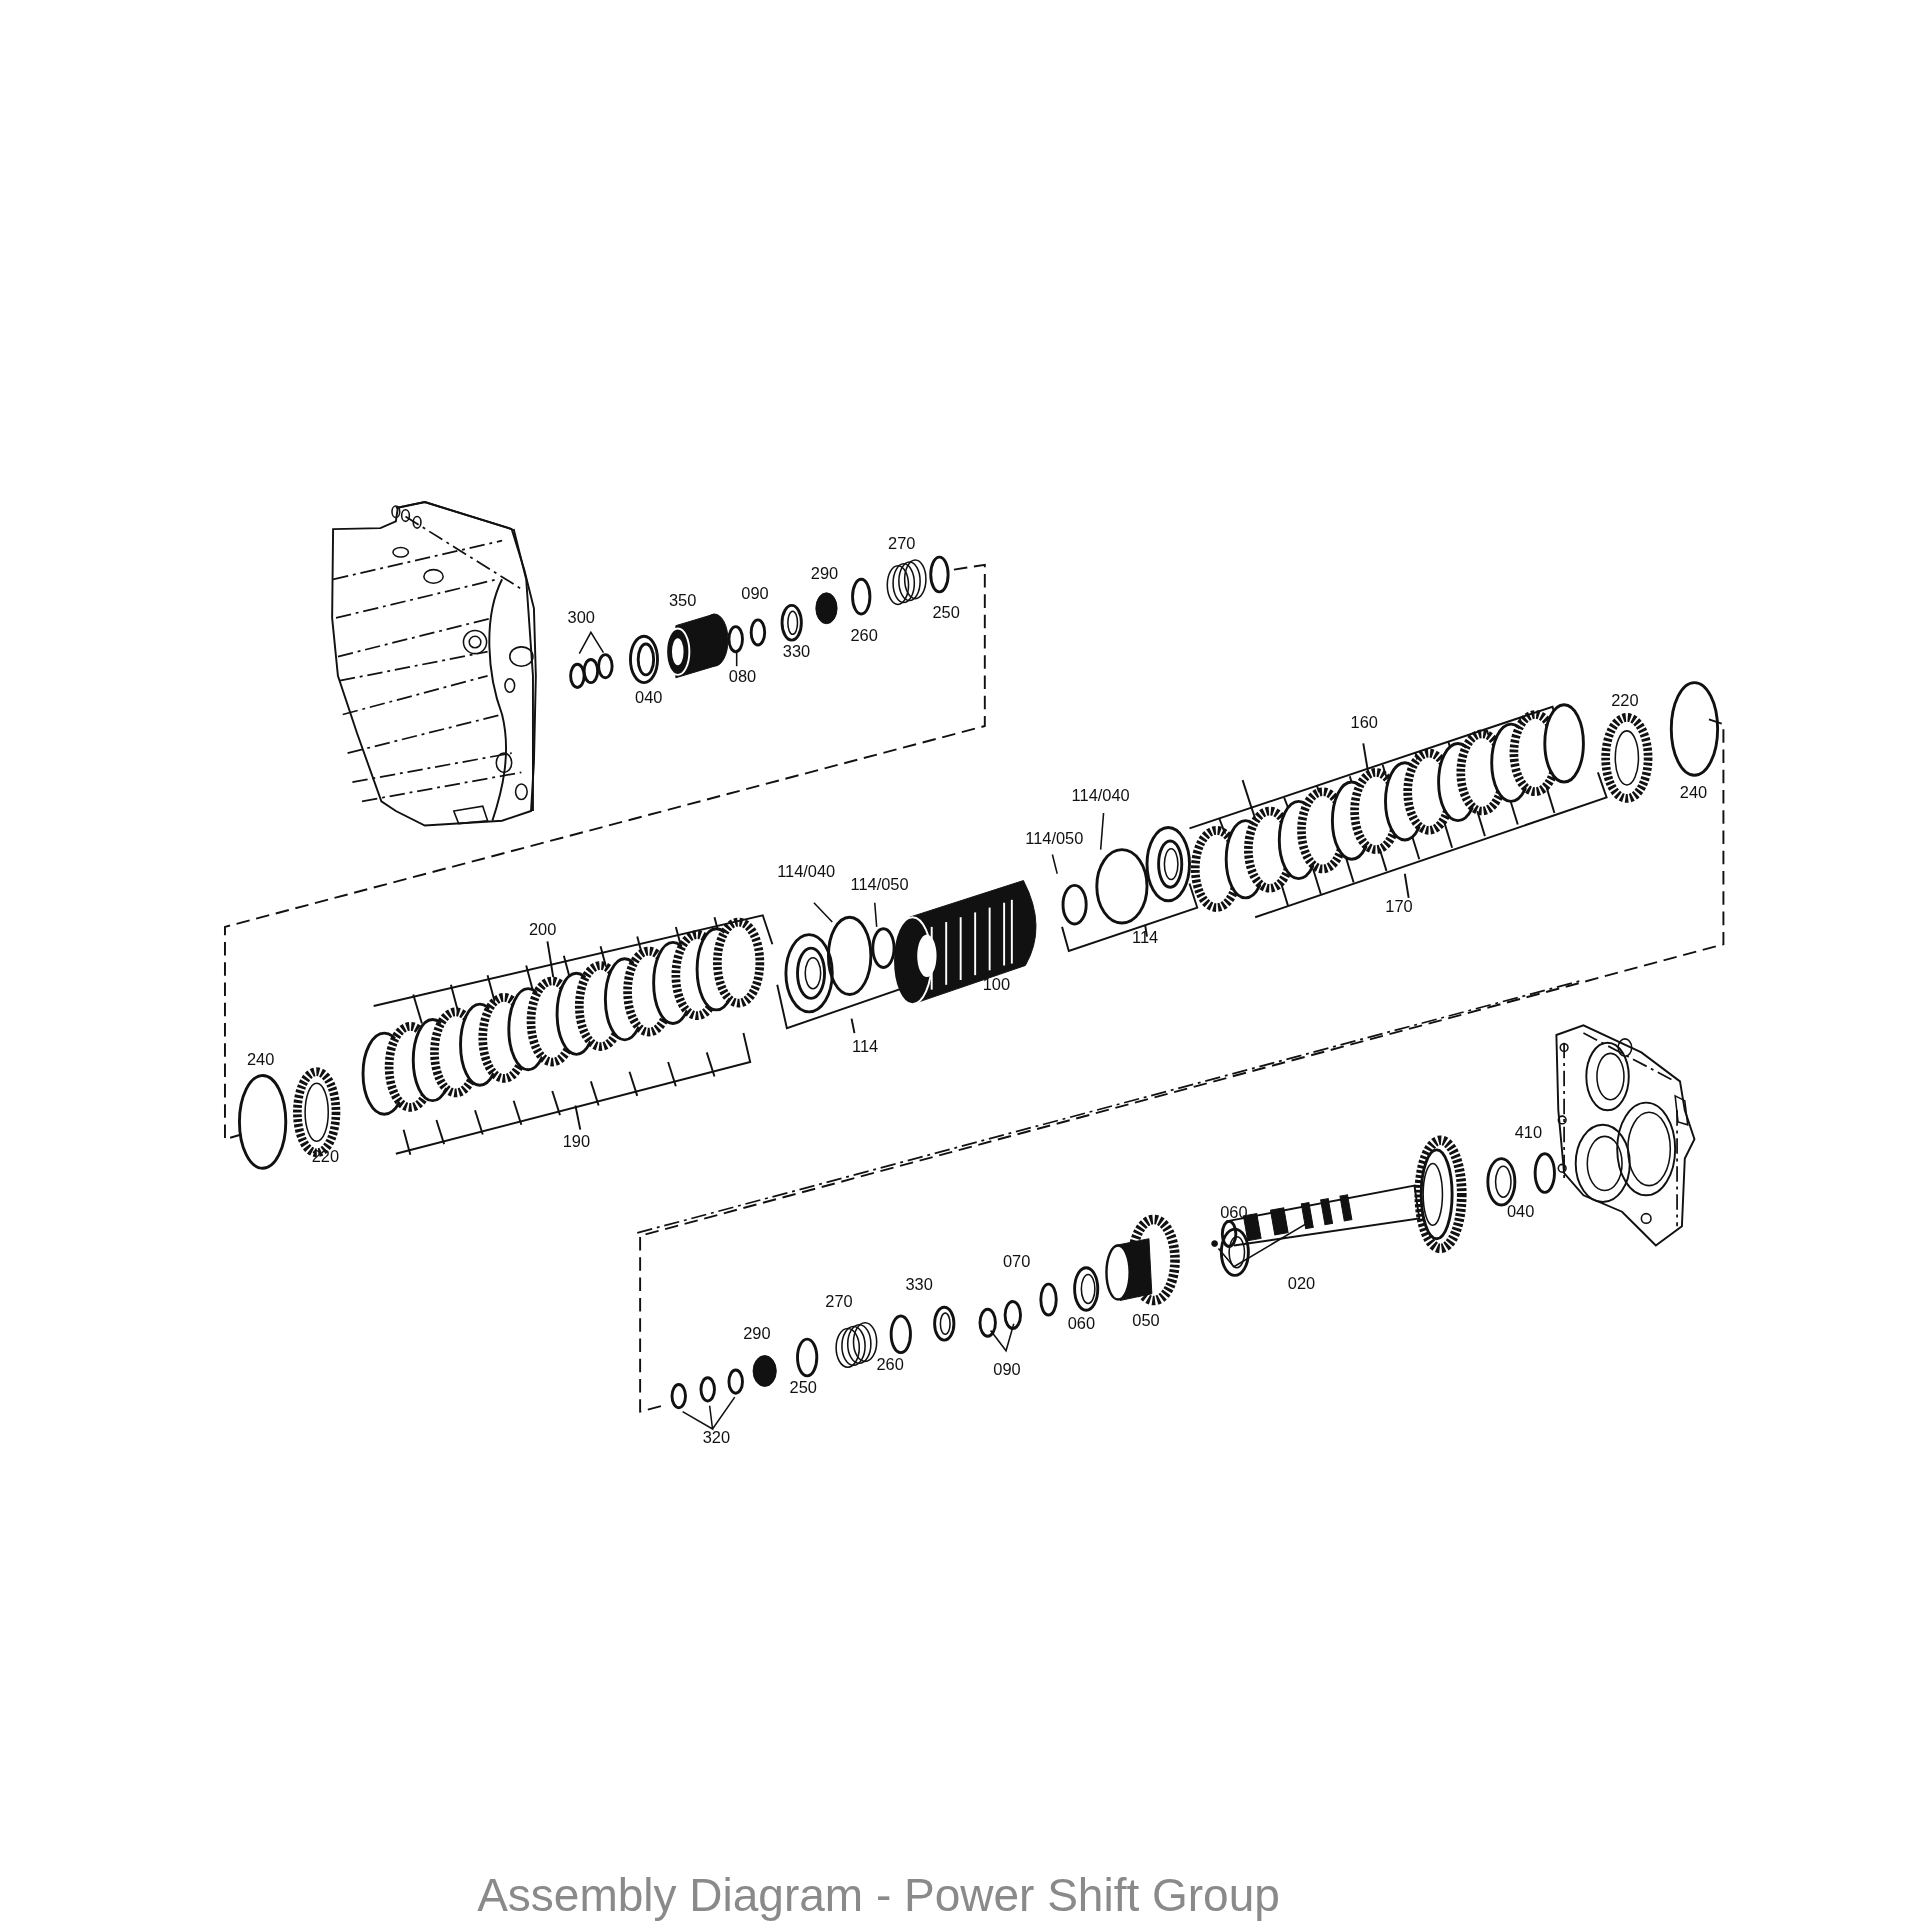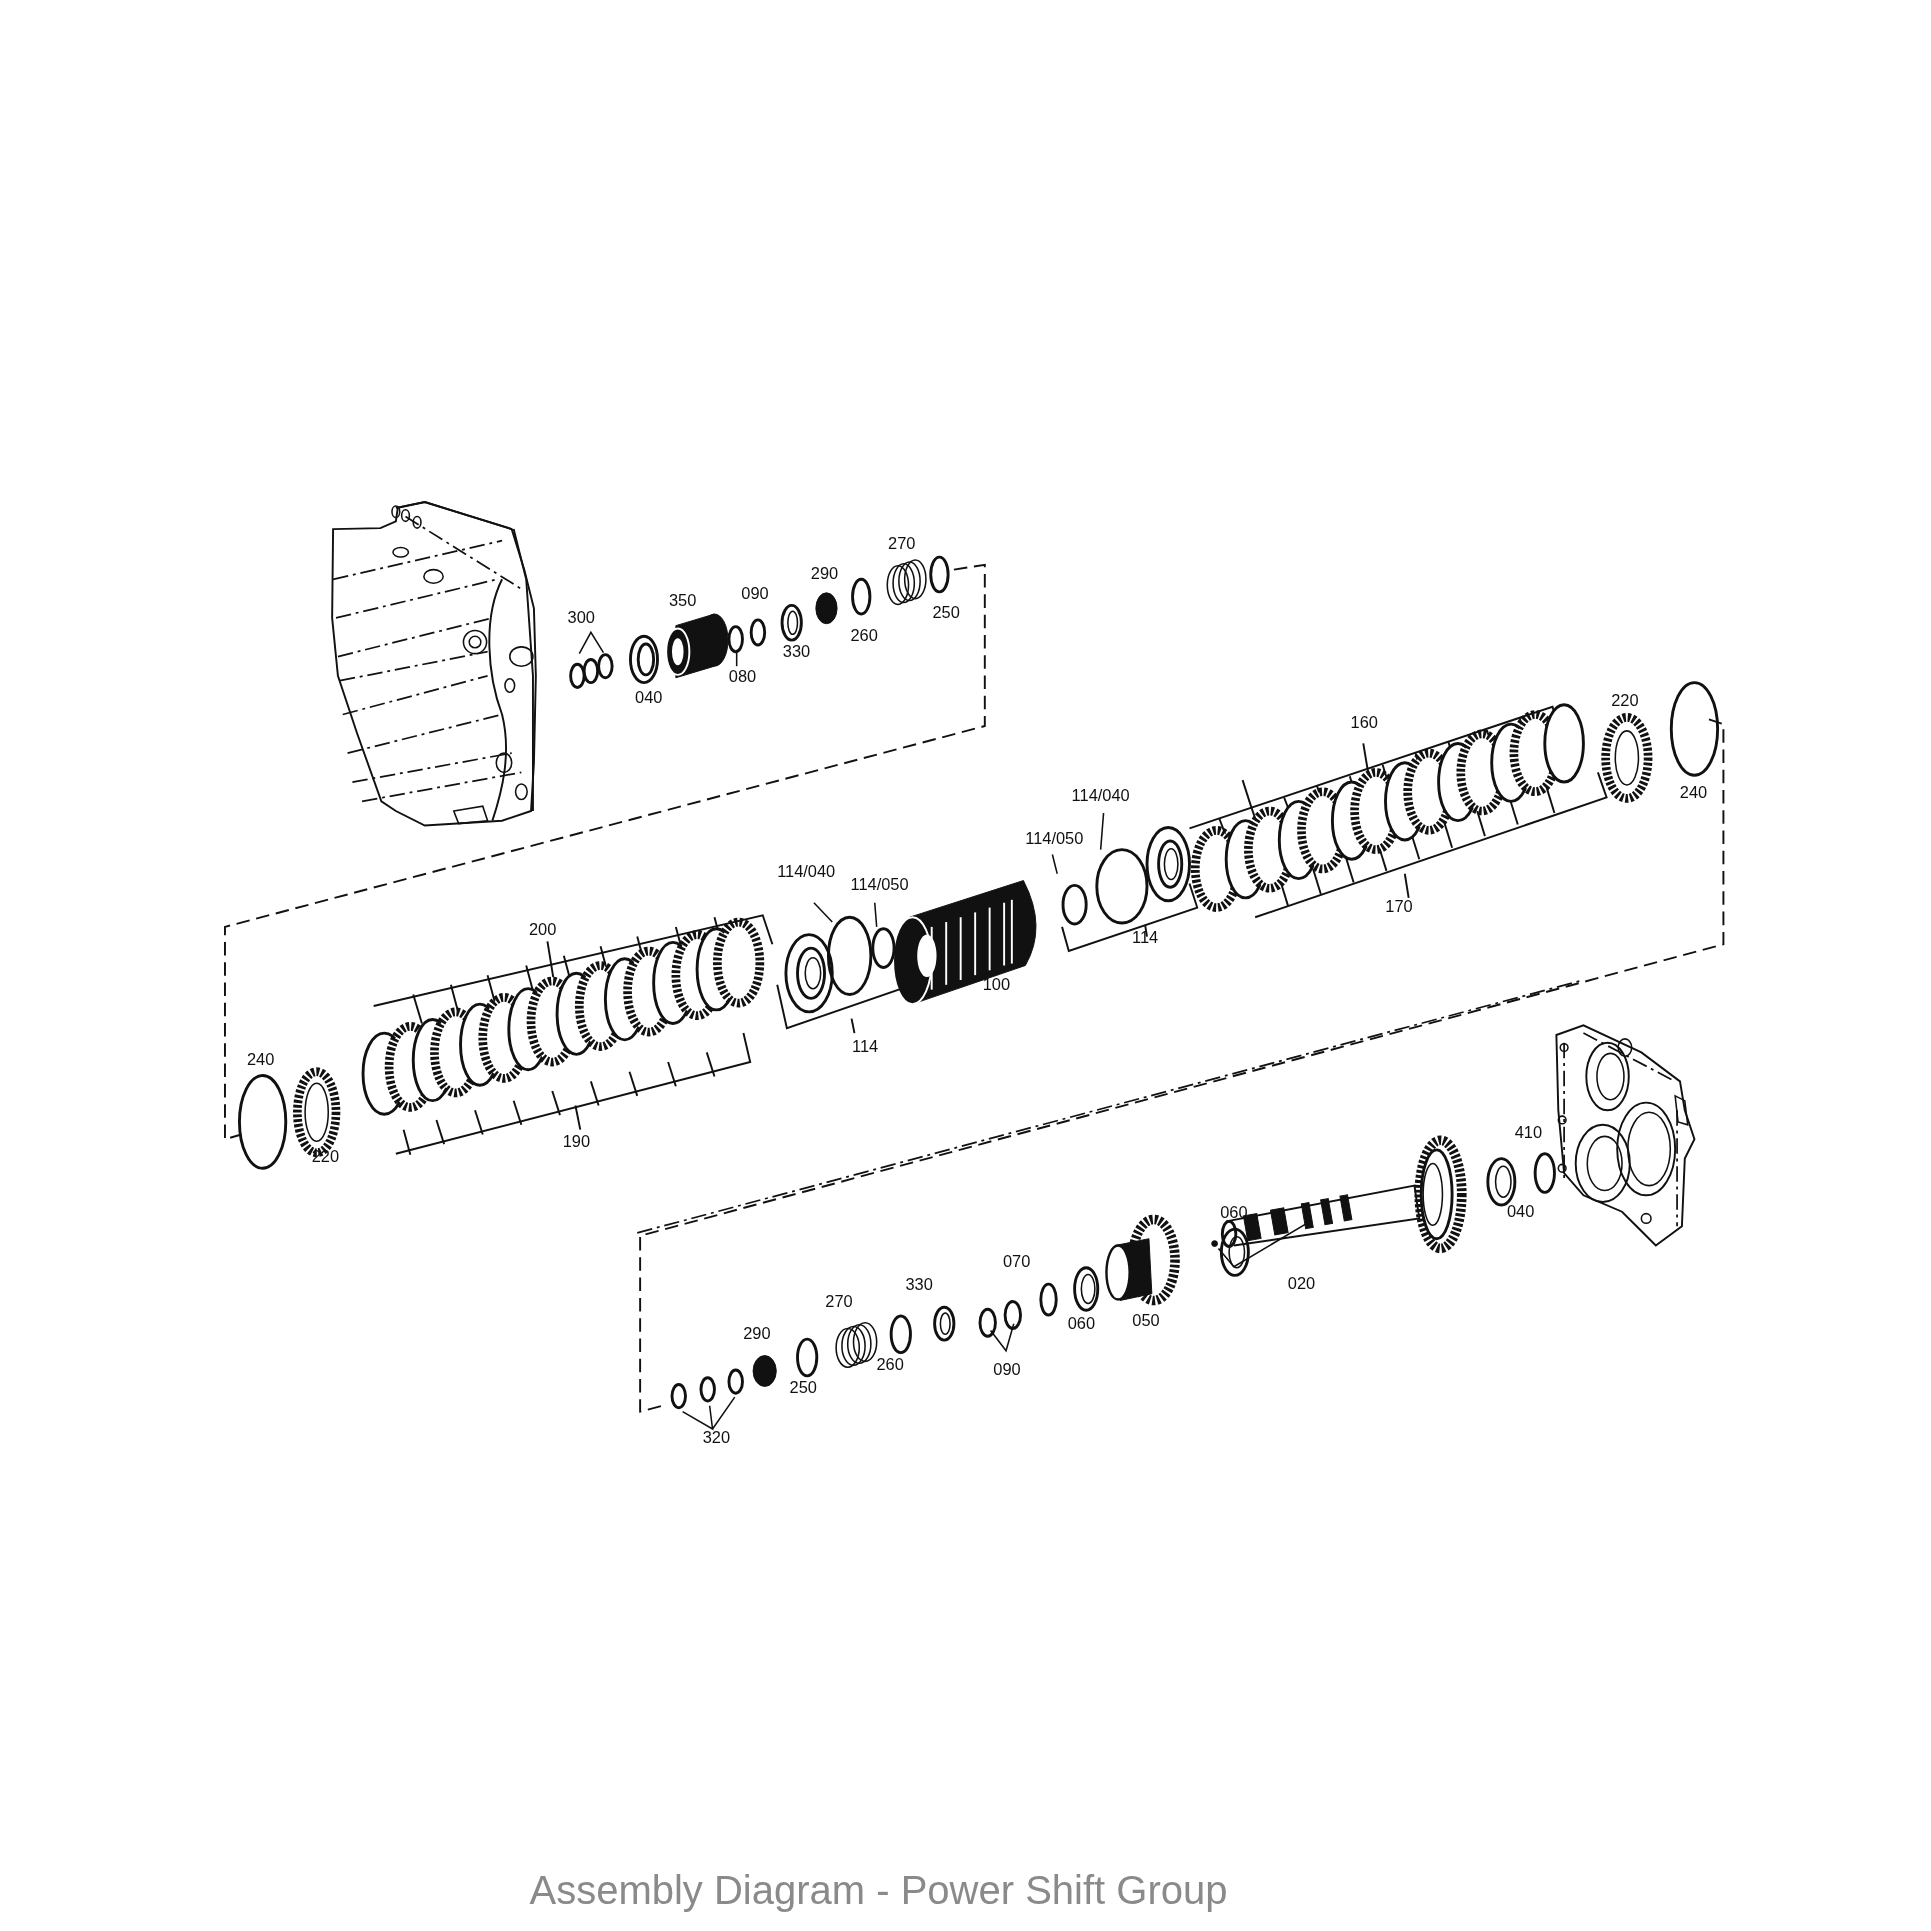--- a/index.html
+++ b/index.html
@@ -9,21 +9,21 @@
   .lbl { font-family: "Liberation Sans", sans-serif; font-size: 17px; fill: #111; }
   .ln { stroke: #111; stroke-width: 2; fill: none; }
   .thin { stroke: #111; stroke-width: 1.6; fill: none; }
   .dash { stroke: #111; stroke-width: 2; fill: none; stroke-dasharray: 14 7; }
   .dashdot { stroke: #111; stroke-width: 1.8; fill: none; stroke-dasharray: 16 5 3 5; }
   .ring { stroke: #111; stroke-width: 3; fill: none; }
   .solid { fill: #111; stroke: #111; }
   .friction { fill: #fff; stroke: #111; stroke-width: 9; stroke-dasharray: 3 2; }
   .steel { fill: #fff; stroke: #111; stroke-width: 3; }
   #caption { position: absolute; left: 0; top: 1868px; width: 1757px; text-align: center;
-             font-size: 40px; color: #8a8a8a; font-family: "Liberation Sans", sans-serif; }
+             font-size: 46px; color: #8a8a8a; font-family: "Liberation Sans", sans-serif; }
 </style>
 </head>
 <body>
 
 <svg id="diagram" viewBox="0 0 2000 2000" xmlns="http://www.w3.org/2000/svg">
 
   <g>
     <path class="ln" d="M345,548 L394,547 L410,540 L412,526 L440,520 L530,548 L543,590 L553,630 L555,700 L553,790 L550,840 L520,850 L440,855 L410,840 L395,830 L370,760 L350,700 L344,640 Z"></path>
     <path class="ln" d="M410,526 L440,520 L530,548"></path>
     <path class="ln" d="M532,548 L545,600 L552,700 L552,840"></path>

